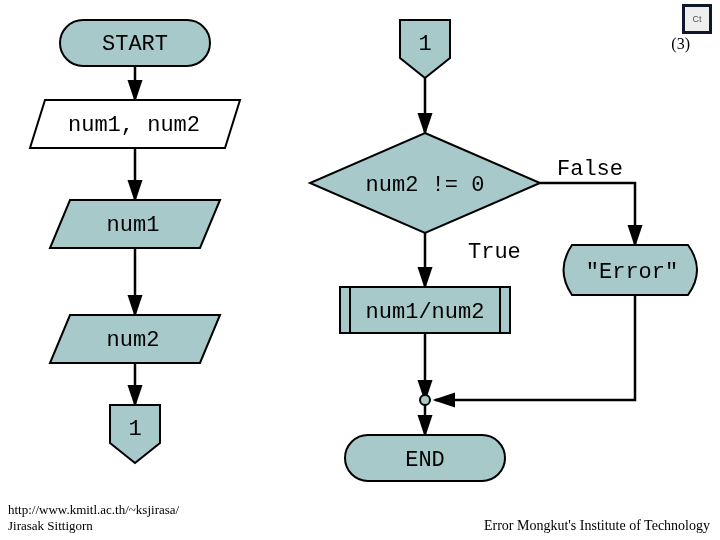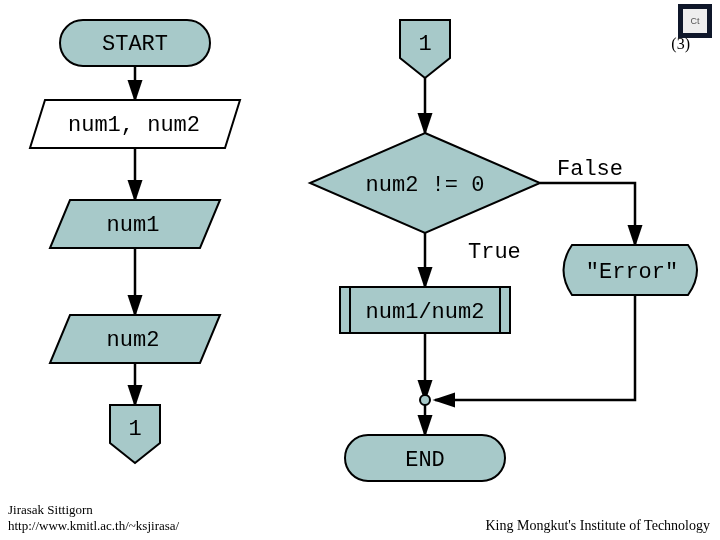--- a/index.html
+++ b/index.html
@@ -37,21 +37,21 @@
     top: 35px;
     font-family: Georgia, "Times New Roman", serif;
     font-size: 16px;
   }
   .corner-badge {
     position: absolute;
     right: 8px;
     top: 4px;
     width: 24px;
     height: 24px;
-    border: 5px solid #0f172a;
+    border: 3px solid #0f172a;
     background: #eee;
     font-family: sans-serif;
     font-size: 9px;
     text-align: center;
     line-height: 24px;
     color: #555;
   }
 </style>
 </head>
 <body>
@@ -135,19 +135,19 @@
     <rect x="345" y="435" rx="23" ry="23" width="160" height="46" fill="#A7C9C9" stroke="#000" stroke-width="2"></rect>
     <text x="425" y="466" text-anchor="middle" class="mono">END</text>
   </g>
 
 </svg>
 
 <div class="slide-num">(3)</div>
 <div class="corner-badge">Ct</div>
 
 <div class="footer-left">
+  <div>http://www.kmitl.ac.th/~ksjirasa/</div>
   <div>Jirasak Sittigorn</div>
-  <div>http://www.kmitl.ac.th/~ksjirasa/</div>
 </div>
 
 <div class="footer-right">
-  <div>King Mongkut's Institute of Technology</div>
+  <div>Error Mongkut's Institute of Technology</div>
 </div>
 
 </body></html>

